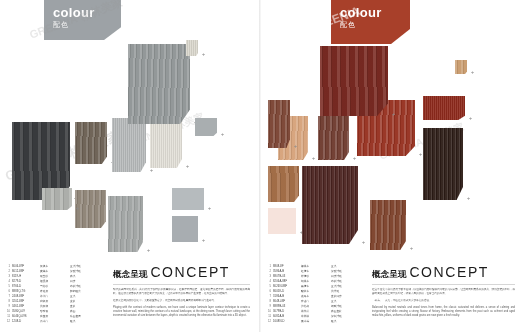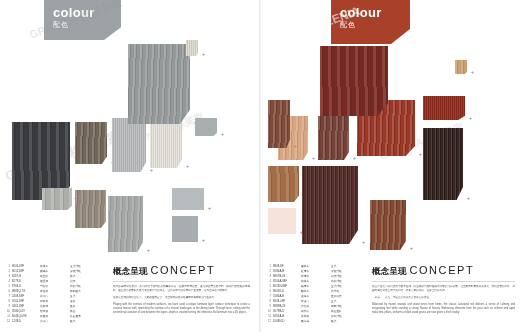--- a/index.html
+++ b/index.html
@@ -56,21 +56,21 @@
       rgba(0,0,0,.04) 4px,rgba(0,0,0,.04) 9px);}
   .grain-fine{background-image:repeating-linear-gradient(90deg,
       rgba(255,255,255,.10) 0px,rgba(255,255,255,.10) 1px,
       rgba(0,0,0,.07) 1px,rgba(0,0,0,.07) 2px);}
   .grain-none{}
 
   
   .concept{position:absolute;}
   .concept h3{margin:0;font-size:8.5px;font-weight:700;color:#1c1c1c;
               letter-spacing:.2px;}
-  .concept h3 .en{font-weight:400;letter-spacing:1.6px;font-size:11px;}
+  .concept h3 .en{font-weight:400;letter-spacing:1.6px;font-size:14px;}
   .rule{height:1px;background:#d6d6d6;margin:3px 0 3px 0;}
   .concept p{margin:0 0 3px 0;font-size:2.6px;line-height:1.55;color:#4a4a4a;
              text-align:justify;}
   .concept p.en-p{color:#555;}
 
   
   .legend{position:absolute;}
   .legend .row{display:flex;font-size:2.7px;line-height:1.85;color:#3b3b3b;
                white-space:nowrap;}
   .legend .no{width:7px;text-align:right;padding-right:2px;color:#6a6a6a;}

